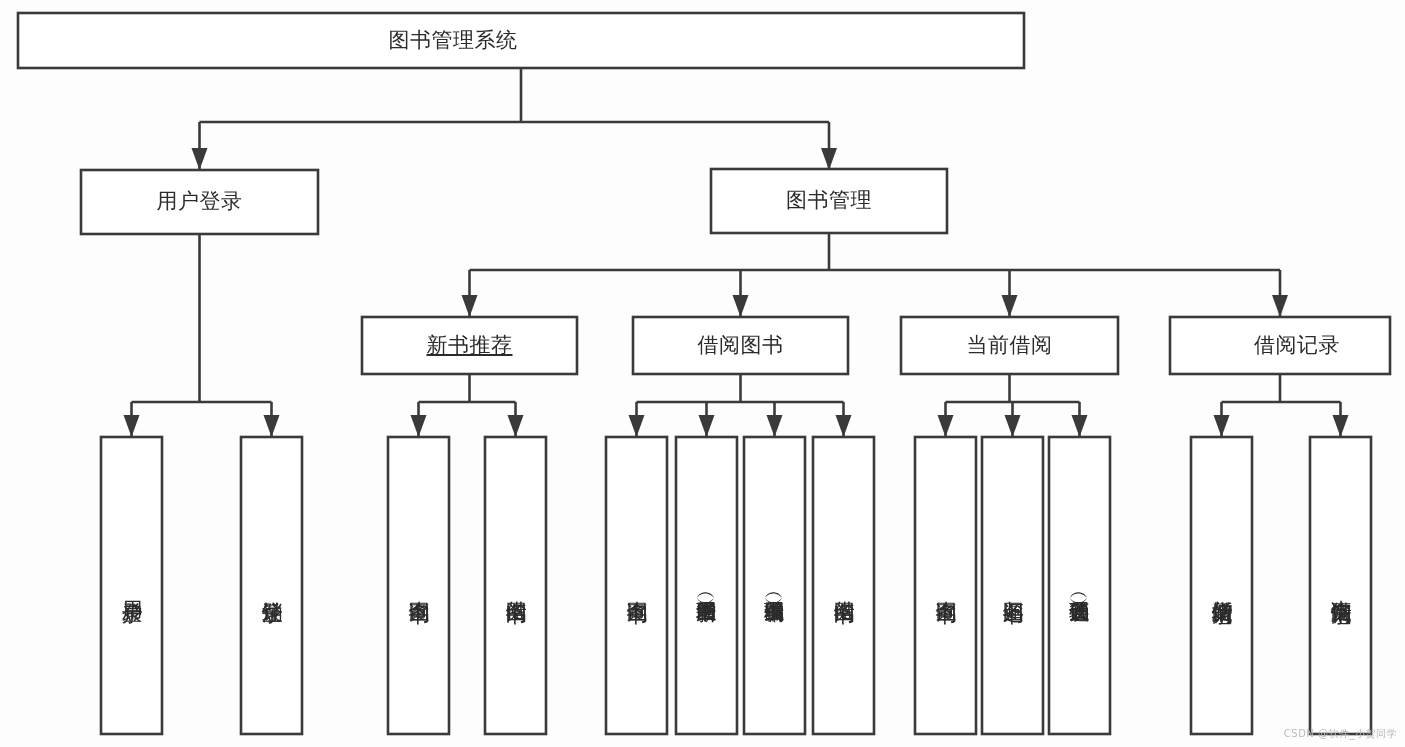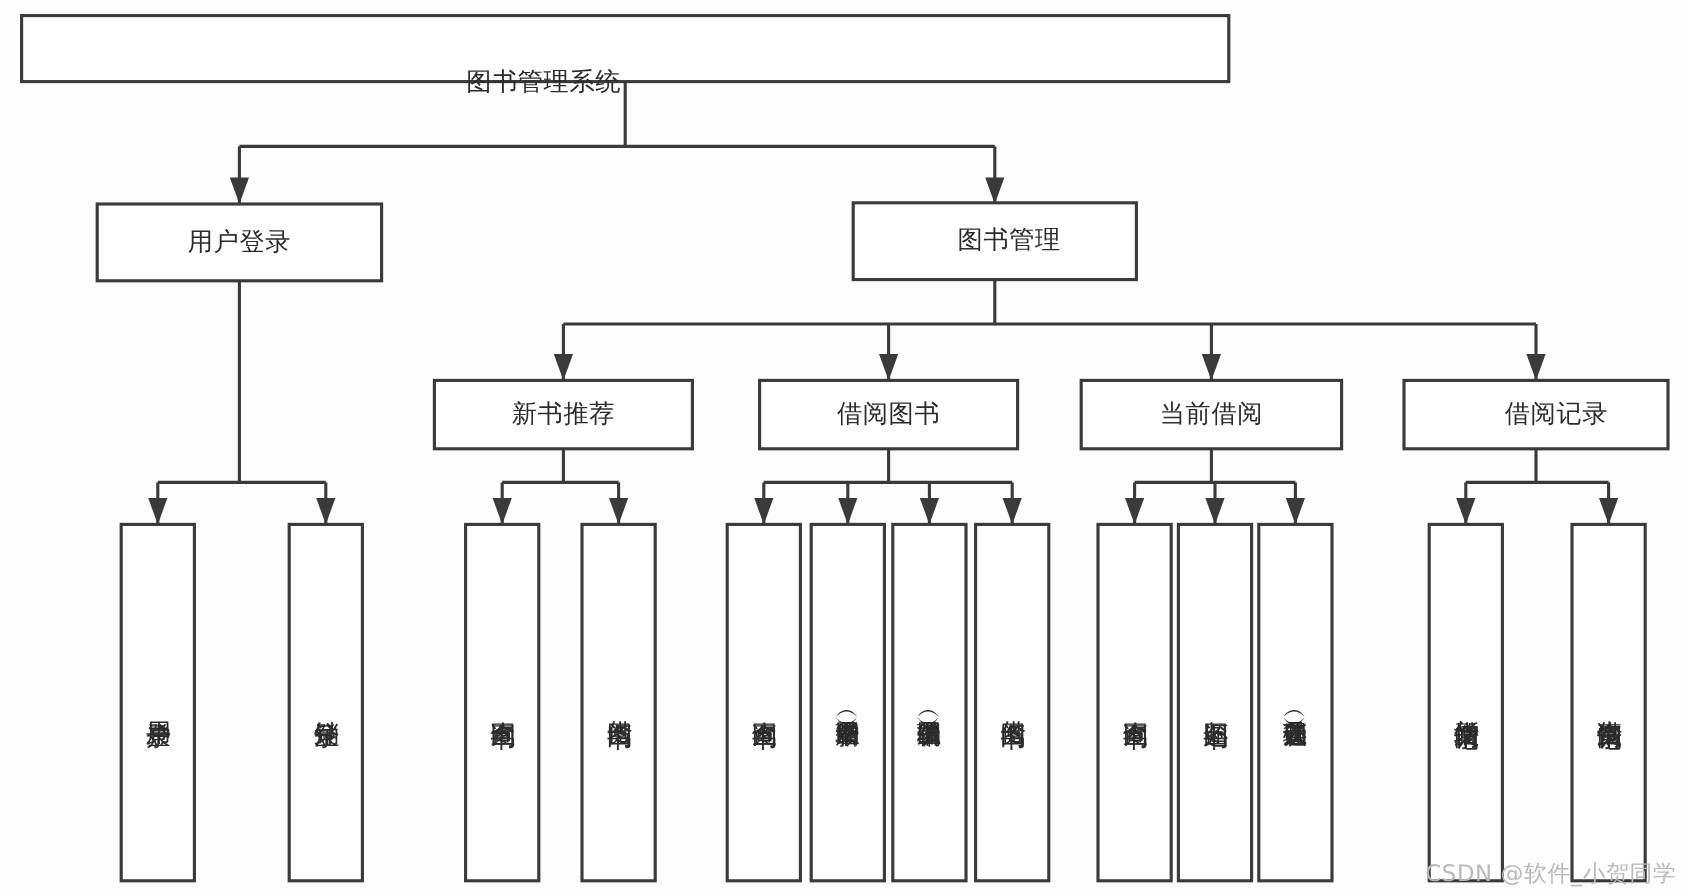--- a/index.html
+++ b/index.html
@@ -68,21 +68,21 @@
     line-height: 1.12;
     letter-spacing: 1px;
     white-space: nowrap;
     pointer-events: none;
   }
   .watermark {
     position: absolute;
     right: 8px;
     bottom: 6px;
     color: #b9b9b9;
-    font-size: 19px;
+    font-size: 10px;
     letter-spacing: 0.5px;
     white-space: nowrap;
     pointer-events: none;
   }
 </style>
 </head>
 <body>
 
 <div id="diagram-root">
 
@@ -159,24 +159,24 @@
         <rect x="813" y="437" width="61" height="297" class="node-box"></rect>
         <rect x="915" y="437" width="61" height="297" class="node-box"></rect>
         <rect x="982" y="437" width="61" height="297" class="node-box"></rect>
         <rect x="1049" y="437" width="61" height="297" class="node-box"></rect>
         <rect x="1191" y="437" width="61" height="297" class="node-box"></rect>
         <rect x="1310" y="437" width="61" height="297" class="node-box"></rect>
       </g>
   </svg>
 
   <div id="labels-layer">
-      <div class="node-label-h" style="left: 18px; top: 13px; width: 870px; height: 55px; margin-top: 28px;">图书管理系统</div>
+      <div class="node-label-h" style="left: 18px; top: 13px; width: 870px; height: 55px;">图书管理系统</div>
       <div class="node-label-h" style="left: 81px; top: 170px; width: 237px; height: 64px;">用户登录</div>
-      <div class="node-label-h" style="left: 711px; top: 169px; width: 236px; height: 64px; padding-left: 12px;">图书管理</div>
-      <div class="node-label-h" style="left: 362px; top: 317px; width: 215px; height: 57px;">新书推荐</div>
+      <div class="node-label-h" style="left: 711px; top: 169px; width: 236px; height: 64px;">图书管理</div>
+      <div class="node-label-h" style="left: 362px; top: 317px; width: 215px; height: 57px; text-decoration: underline;">新书推荐</div>
       <div class="node-label-h" style="left: 633px; top: 317px; width: 215px; height: 57px;">借阅图书</div>
       <div class="node-label-h" style="left: 901px; top: 317px; width: 217px; height: 57px;">当前借阅</div>
       <div class="node-label-h" style="left: 1170px; top: 317px; width: 220px; height: 57px; padding-left: 17px;">借阅记录</div>
       <div class="node-label-v" style="left: 101px; top: 437px; width: 61px; height: 297px;">用户登录</div>
       <div class="node-label-v" style="left: 241px; top: 437px; width: 61px; height: 297px;">注销登录</div>
       <div class="node-label-v" style="left: 388px; top: 437px; width: 61px; height: 297px;">查询图书</div>
       <div class="node-label-v" style="left: 485px; top: 437px; width: 61px; height: 297px;">借阅图书</div>
       <div class="node-label-v" style="left: 606px; top: 437px; width: 61px; height: 297px;">查询图书</div>
       <div class="node-label-v" style="left: 676px; top: 437px; width: 61px; height: 297px; font-size: 20px; letter-spacing: 0px;">新增图书（管理员）</div>
       <div class="node-label-v" style="left: 744px; top: 437px; width: 61px; height: 297px; font-size: 20px; letter-spacing: 0px;">编辑图书（管理员）</div>

